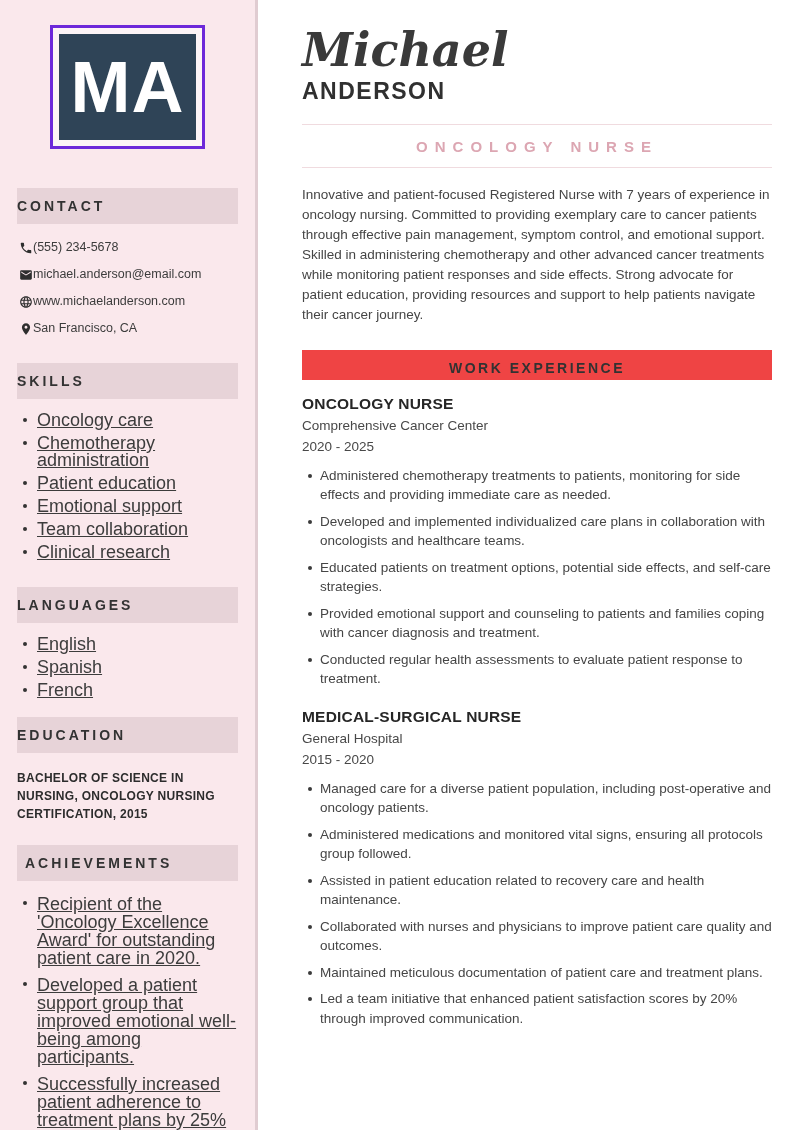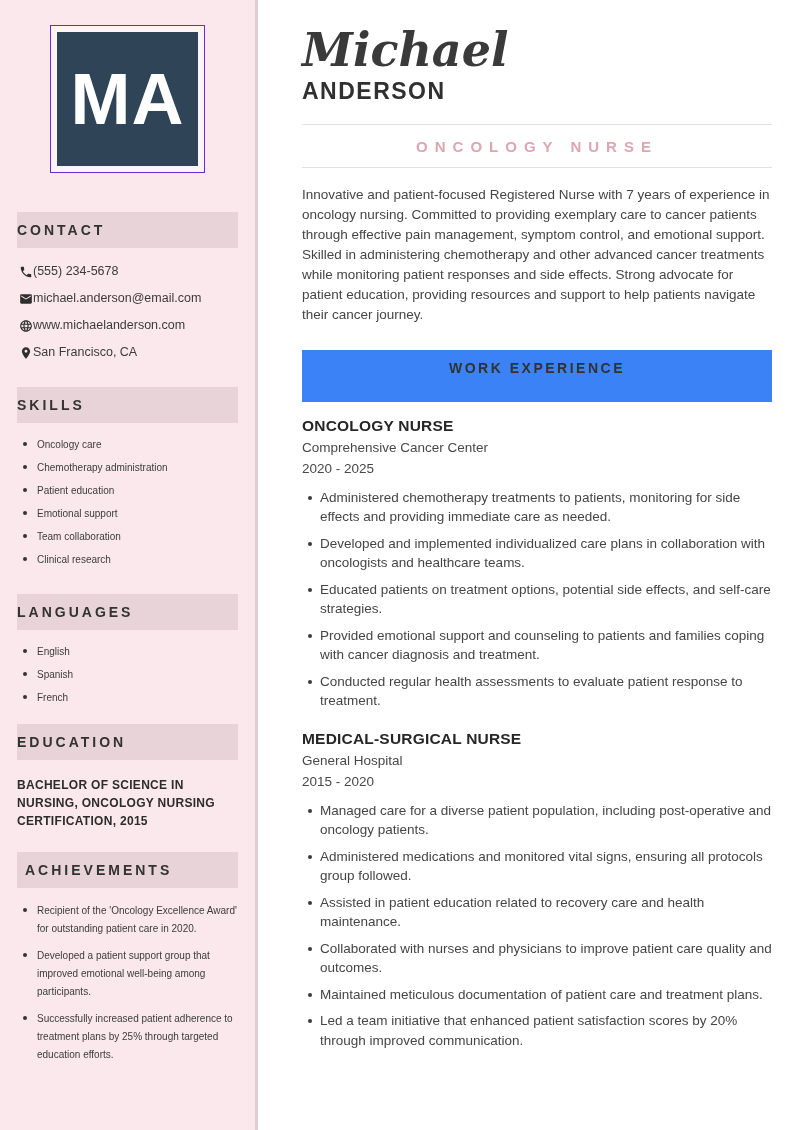--- a/index.html
+++ b/index.html
@@ -15,24 +15,24 @@
 
   
   .sidebar {
     width: 258px; min-width: 258px;
     background: #fae8ec;
     border-right: 3px solid #e0ccd1;
     padding: 0 17px;
   }
 
   .monogram-frame {
-    width: 155px; height: 148px;
+    width: 155px; height: 124px;
     margin: 25px auto 0;
     background: #fdf4f6;
-    border: 1px solid #6d28d9;
+    border: 3px solid #6d28d9;
     padding: 6px;
   }
   .monogram-box {
     width: 100%; height: 100%;
     background: #2f4457;
     color: #ffffff;
     display: flex; align-items: center; justify-content: center;
     font-size: 72px; font-weight: 600; letter-spacing: 1px;
   }
 
@@ -56,23 +56,24 @@
     font-size: 12.5px; color: #3c3c3c;
     line-height: 17px;
   }
   .cicon { width: 14px; height: 14px; flex: 0 0 14px; }
   .cicon svg { width: 14px; height: 14px; fill: #2e2e2e; display: block; }
 
   .dot-list { list-style: none; margin-top: 13px; padding-left: 4px; }
   .dot-list li {
     position: relative;
     padding-left: 16px;
-    font-size: 10px; color: #3c3c3c;
+    font-size: 18px; color: #3c3c3c;
     line-height: 17px;
     margin-bottom: 6px;
+    text-decoration: underline;
   }
   .dot-list li::before {
     content: "";
     position: absolute; left: 2px; top: 6px;
     width: 4px; height: 4px; border-radius: 50%;
     background: #333333;
   }
 
   .edu-text {
     margin-top: 16px;
@@ -120,22 +121,22 @@
 
   .summary {
     margin-top: 17px;
     font-size: 13.5px;
     line-height: 20px;
     color: #454545;
   }
 
   .main-heading {
     margin-top: 25px;
-    background: #3b82f6;
-    height: 52px; line-height: 36px;
+    background: #ef4444;
+    height: 30px; line-height: 36px;
     text-align: center;
     font-size: 14px; font-weight: bold;
     letter-spacing: 2.5px;
     color: #323232;
   }
 
   .job { margin-top: 15px; }
   .job + .job { margin-top: 19px; }
   .job-title {
     font-size: 15.5px; font-weight: bold;

